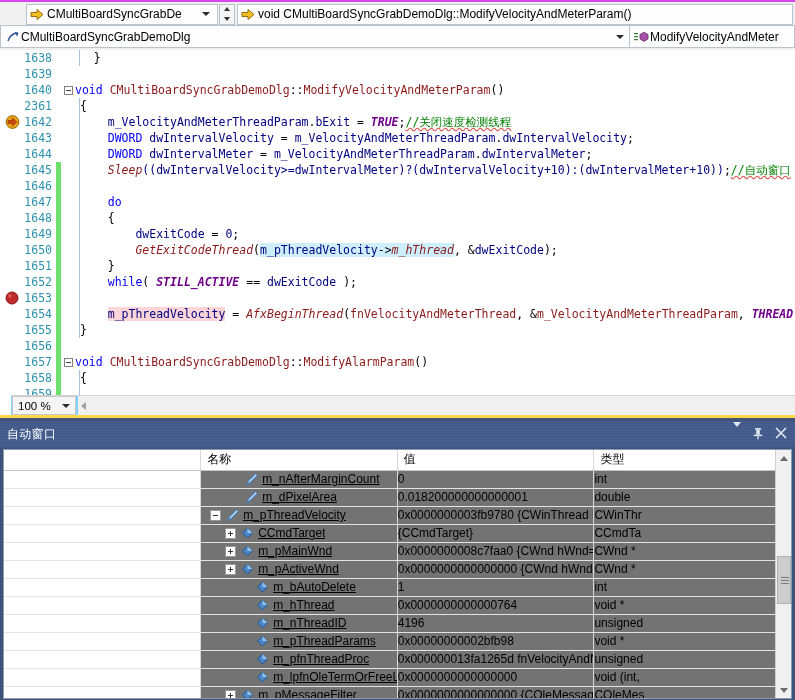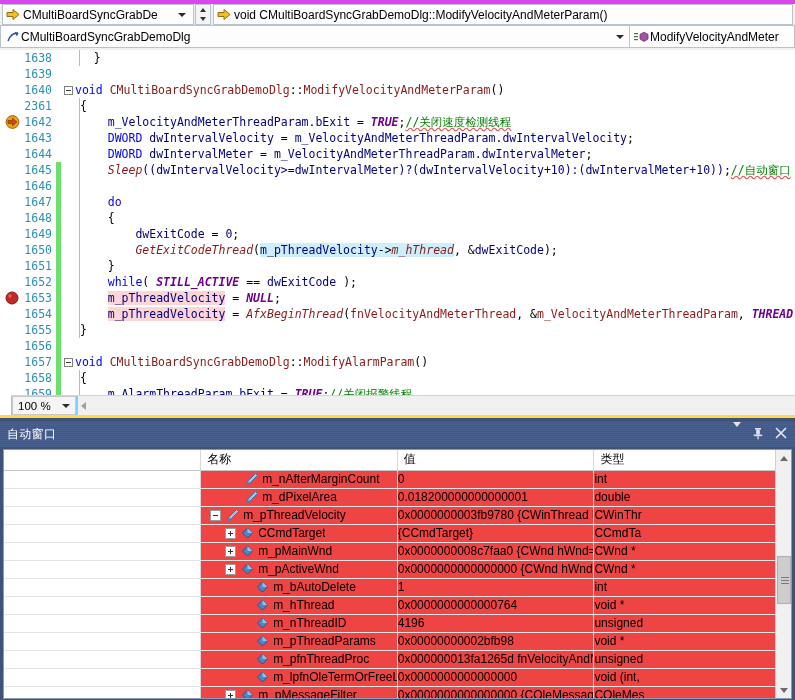--- a/index.html
+++ b/index.html
@@ -11,22 +11,22 @@
     font-family: "Liberation Sans", sans-serif;
     font-size: 12px;
     color: #000;
   }
   #app { position: relative; width: 795px; height: 700px; }
 
   
   .navbar-top {
     position: absolute; left: 0; top: 0; width: 795px; height: 25px;
     background: #f0f0f0;
-    border-top: 4px solid #d946ef;
-    display: flex; align-items: flex-end;
+    border-top: 2px solid #d946ef;
+    display: flex; align-items: center; padding-left: 24px;
   }
   .nav-combo {
     background: #fdfdfd;
     border: 1px solid #b8c3cc;
     display: flex; align-items: center;
     height: 21px; margin-top: 1px;
     padding: 0 2px 0 3px;
     overflow: hidden;
   }
   .nav-combo-left { width: 192px; margin-left: 2px; }
@@ -194,21 +194,21 @@
   .tbtn .cdown {
     width: 0; height: 0;
     border-left: 4px solid transparent;
     border-right: 4px solid transparent;
     border-top: 5px solid #dfe6f2;
   }
 
   .autos-grid-wrap {
     position: absolute; left: 3px; top: 31px;
     width: 789px; height: 250px;
-    background: #ef4444;
+    background: #737373;
     border: 1px solid #8a9bb8;
     overflow: hidden;
   }
   table.autos {
     border-collapse: collapse; table-layout: fixed;
     width: 100%; font-size: 12px;
   }
   table.autos th {
     height: 20px; font-weight: normal; text-align: left;
     background: #ffffff;
@@ -236,21 +236,21 @@
   .expander::before {
     content: ""; position: absolute; left: 2px; top: 4px;
     width: 5px; height: 1px; background: #333;
   }
   .expander.plus::after {
     content: ""; position: absolute; left: 4px; top: 2px;
     width: 1px; height: 5px; background: #333;
   }
   .expander.hidden { visibility: hidden; }
   .ico-field { width: 15px; flex: 0 0 15px; height: 14px; margin-right: 3px; }
-  .nm { white-space: nowrap; overflow: hidden; }
+  .nm { white-space: nowrap; overflow: hidden; text-decoration: underline; }
 
   
   .vscroll {
     position: absolute; right: 0; top: 0; width: 16px; height: 100%;
     background: #f0f0f0; border-left: 1px solid #d0d0d0;
   }
   .vs-arrow {
     width: 16px; height: 16px; display: flex;
     align-items: center; justify-content: center;
     background: #f0f0f0;
@@ -466,21 +466,20 @@
         <span class="gutter-icon">
           <svg width="14" height="14" viewBox="0 0 14 14">
             <circle cx="7" cy="7" r="6" fill="#bf2a2a" stroke="#8c1616" stroke-width="1"></circle>
             <circle cx="5" cy="5" r="1.7" fill="#e06b6b" opacity="0.85"></circle>
           </svg>
         </span>
         <span class="lnum">1653</span>
         <span class="changebar green"></span>
         <span class="foldcol"></span>
         <span class="indentline"></span>
-        <span class="ctext"><span class="t-plain">    </span><span class="hl-pink t-id">m_pThreadVelocity</span><span class="t-plain"> = </span><span class="t-mac">NULL</span><span class="t-plain">;</span></span>
       </div>
 
       <div class="cline">
         <span class="lnum">1654</span>
         <span class="changebar green"></span>
         <span class="foldcol"></span>
         <span class="indentline"></span>
         <span class="ctext"><span class="t-plain">    </span><span class="hl-pink t-id">m_pThreadVelocity</span><span class="t-plain"> = </span><span class="t-fn">AfxBeginThread</span><span class="t-plain">(</span><span class="t-cls">fnVelocityAndMeterThread</span><span class="t-plain">, &amp;</span><span class="t-cls">m_VelocityAndMeterThreadParam</span><span class="t-plain">, </span><span class="t-mac">THREAD</span></span>
       </div>
 
@@ -515,21 +514,20 @@
         <span class="foldcol"></span>
         <span class="indentline"></span>
         <span class="ctext"><span class="t-plain">{</span></span>
       </div>
 
       <div class="cline">
         <span class="lnum">1659</span>
         <span class="changebar green"></span>
         <span class="foldcol"></span>
         <span class="indentline"></span>
-        <span class="ctext"><span class="t-plain">    </span><span class="t-id">m_AlarmThreadParam</span><span class="t-plain">.</span><span class="t-id">bExit</span><span class="t-plain"> = </span><span class="t-mac">TRUE</span><span class="t-plain">;</span><span class="t-cmt squiggle">//关闭报警线程</span></span>
       </div>
 
     </div>
 
   </div>
 
   <div class="editor-status">
     <div class="zoom-combo">
       <span class="zv">100 %</span>
       <span class="caret-down"></span>

